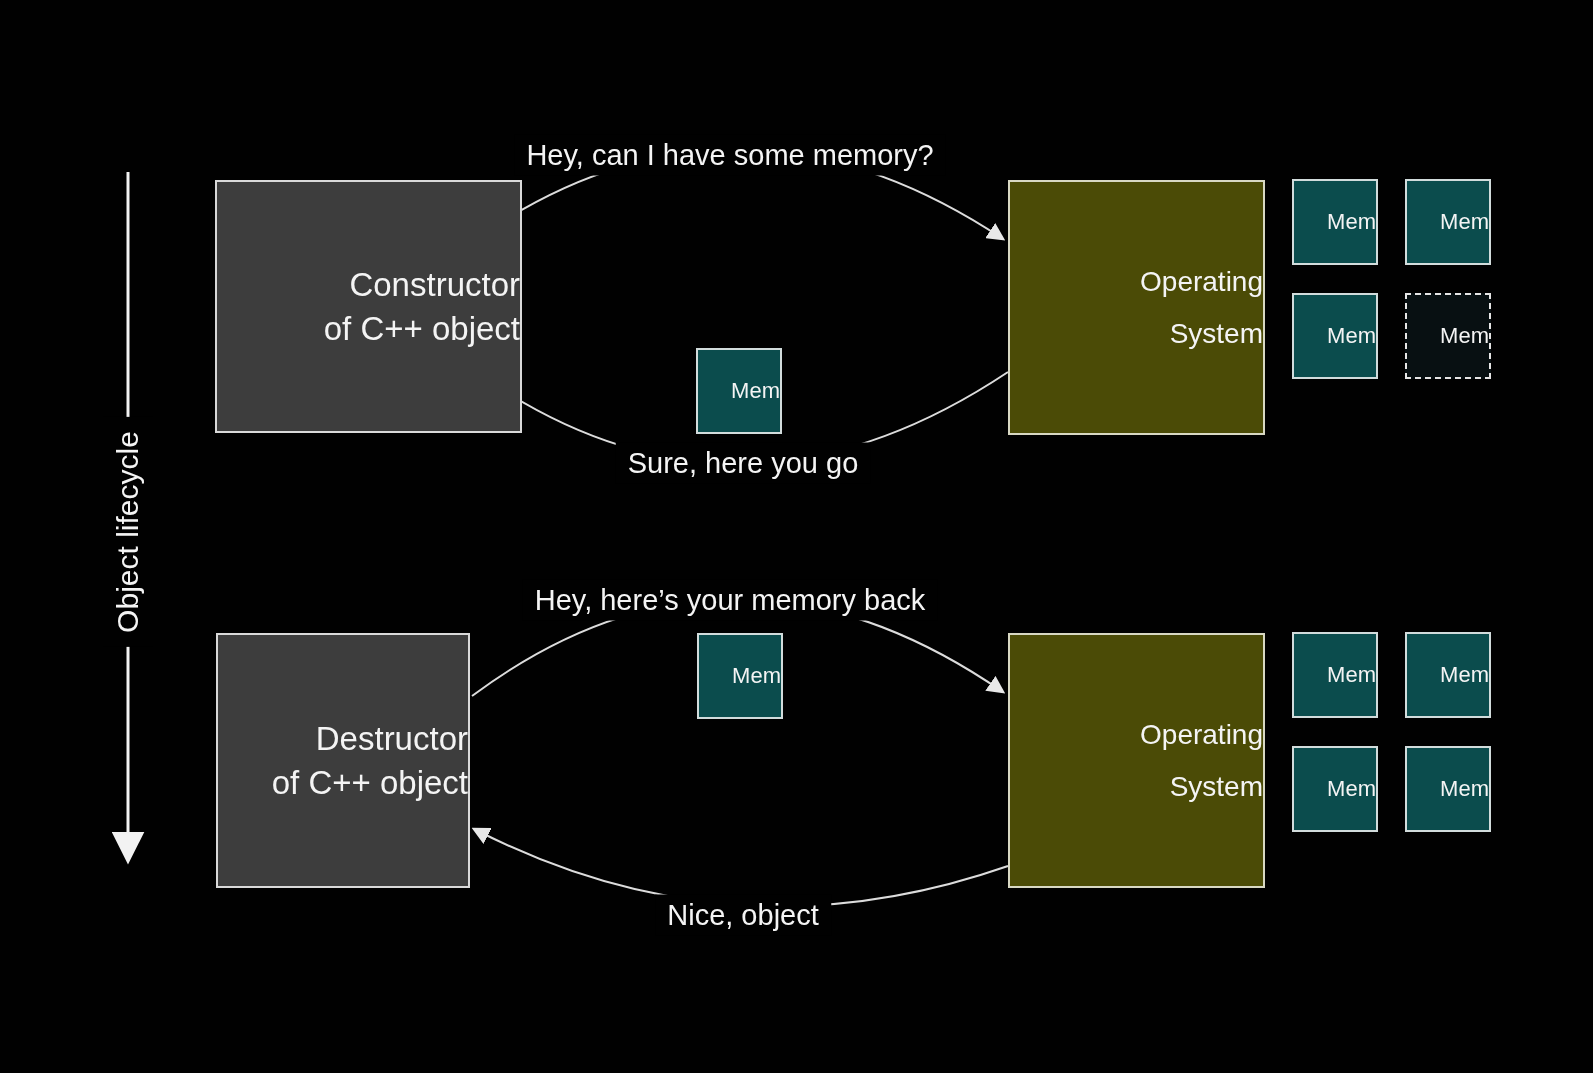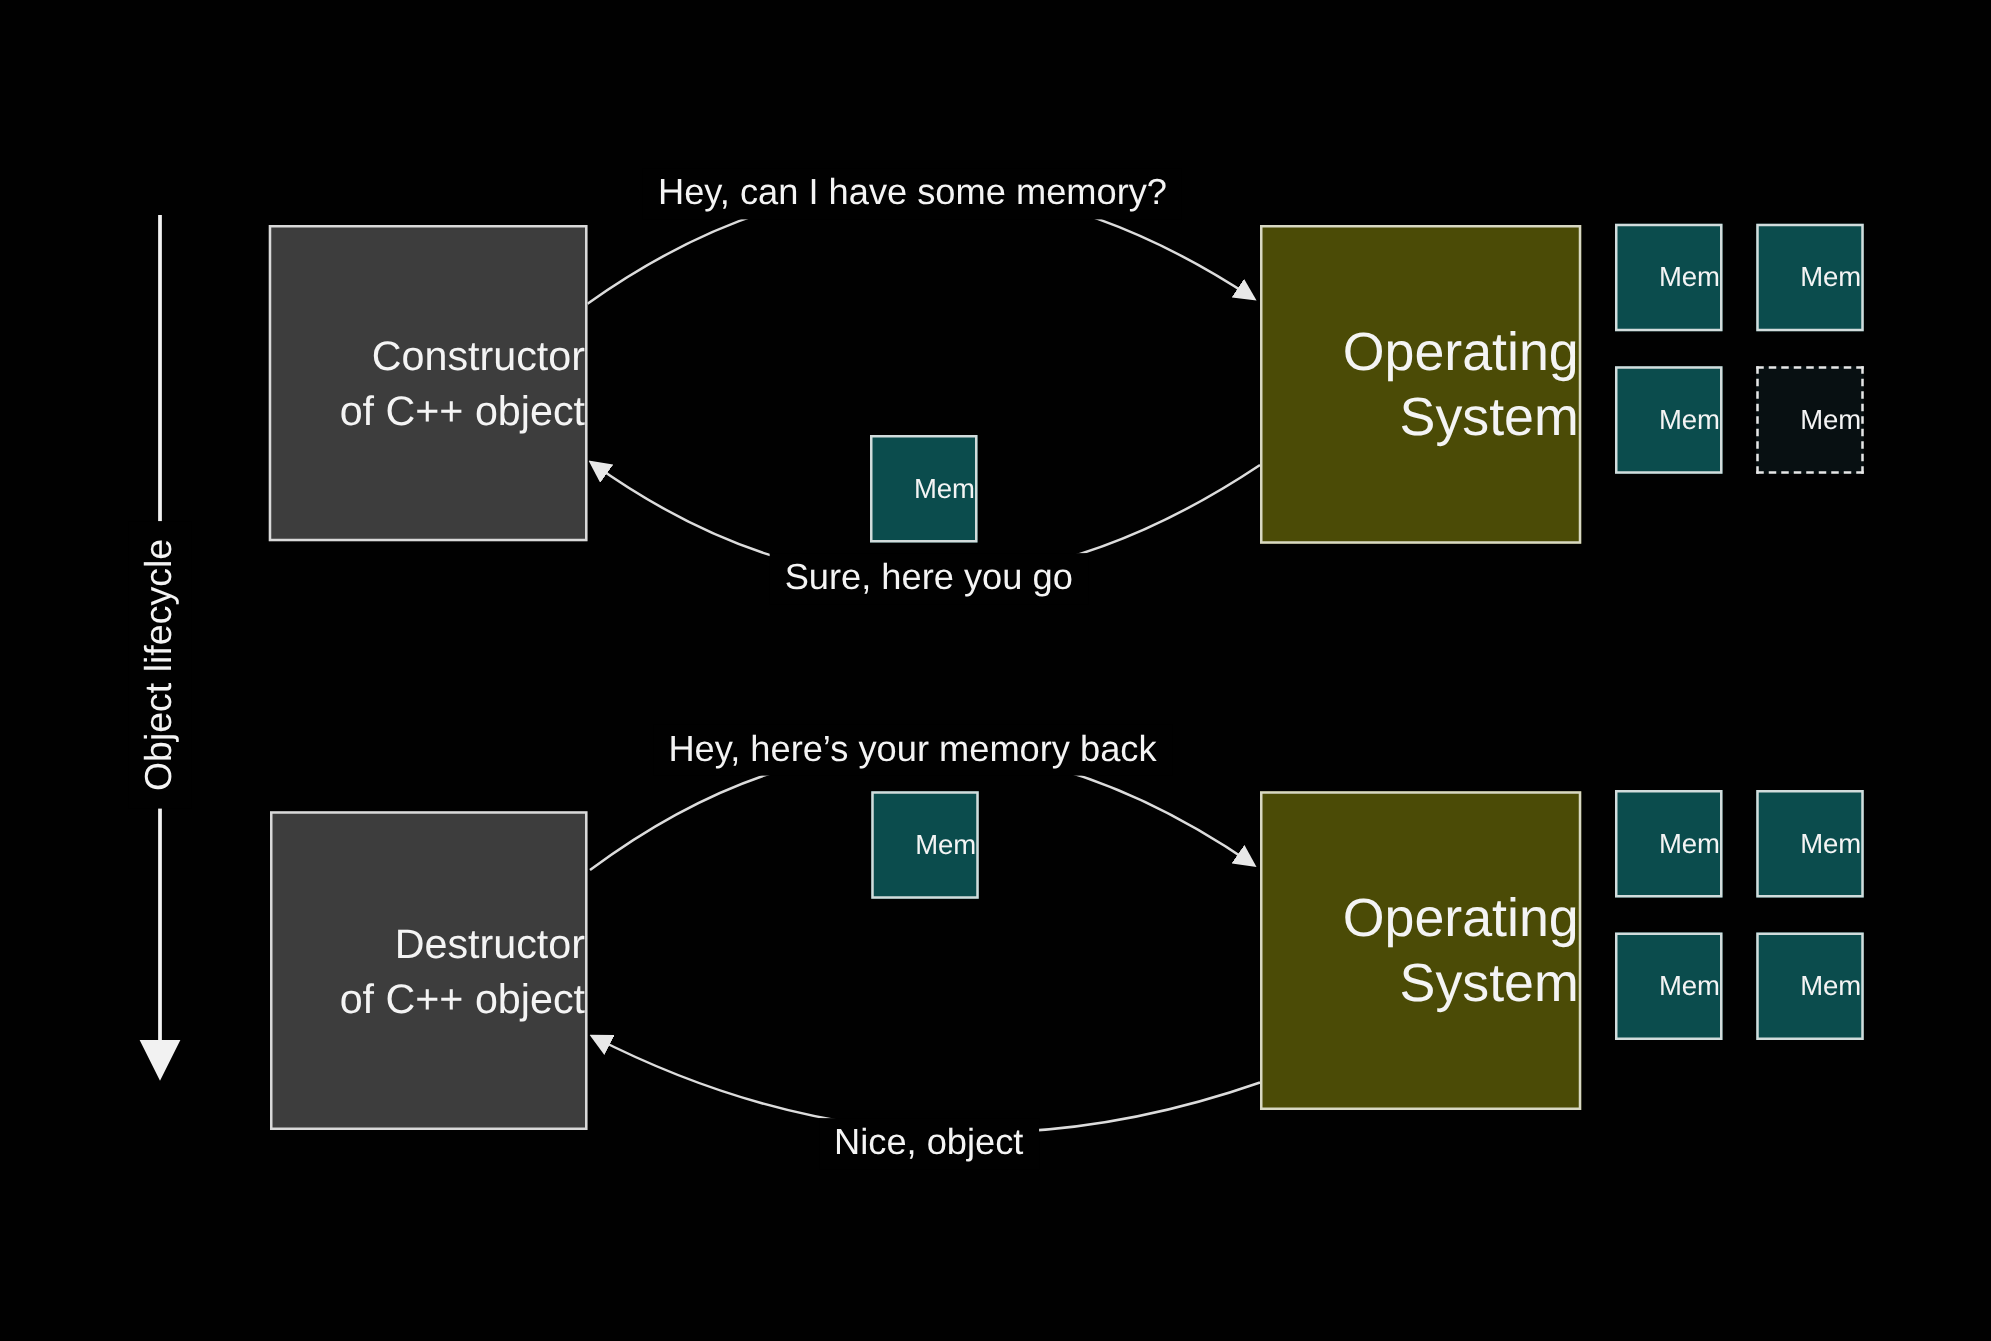--- a/index.html
+++ b/index.html
@@ -15,21 +15,21 @@
     position:absolute;
     display:flex;flex-direction:column;align-items:flex-end;justify-content:center;
     text-align:center;color:#f4f4f4;box-sizing:border-box;
   }
   .actor-box{
     background:#3d3d3d;border:2px solid #d9d9d9;
     font-size:33px;line-height:44px;
   }
   .os-box{
     background:#4b4b06;border:2px solid #d8d8c3;
-    font-size:43px;line-height:52px;
+    font-size:28px;line-height:52px;
   }
   .mem-box{
     background:#0b4c4d;border:2px solid #d2dcdc;
     font-size:22px;
   }
   .mem-box.dashed{
     background:#081012;border:2px dashed #e6e6e6;
   }
   .speech{
     position:absolute;transform:translate(-50%,-50%);
@@ -66,21 +66,21 @@
 
     <path d="M 1008 372 Q 732 556 473 370" fill="none" stroke="#dcdcdc" stroke-width="2" marker-end="url(#ah)"></path>
 
     <path d="M 472 696 Q 730 504 1003 692" fill="none" stroke="#dcdcdc" stroke-width="2" marker-end="url(#ah)"></path>
 
     <path d="M 1008 866 Q 733 962 474 829" fill="none" stroke="#dcdcdc" stroke-width="2" marker-end="url(#ah)"></path>
   </svg>
 
   <div class="axis-label">Object lifecycle</div>
 
-  <div class="box actor-box" style="left:215px;top:180px;width:255px;height:253px;">
+  <div class="box actor-box" style="left:215px;top:180px;width:307px;height:253px;">
     <div>Constructor</div>
     <div>of C++ object</div>
   </div>
 
   <div class="box os-box" style="left:1008px;top:180px;width:257px;height:255px;">
     <div>Operating</div>
     <div>System</div>
   </div>
 
   <div class="speech" style="left:730px;top:155px;">Hey, can I have some memory?</div>
@@ -96,21 +96,21 @@
   <div class="box mem-box" style="left:1405px;top:179px;width:86px;height:86px;">
     <div>Mem</div>
   </div>
   <div class="box mem-box" style="left:1292px;top:293px;width:86px;height:86px;">
     <div>Mem</div>
   </div>
   <div class="box mem-box dashed" style="left:1405px;top:293px;width:86px;height:86px;">
     <div>Mem</div>
   </div>
 
-  <div class="box actor-box" style="left:216px;top:633px;width:254px;height:255px;margin-top:16px;">
+  <div class="box actor-box" style="left:216px;top:633px;width:254px;height:255px;">
     <div>Destructor</div>
     <div>of C++ object</div>
   </div>
 
   <div class="box os-box" style="left:1008px;top:633px;width:257px;height:255px;">
     <div>Operating</div>
     <div>System</div>
   </div>
 
   <div class="speech" style="left:730px;top:600px;">Hey, here’s your memory back</div>

